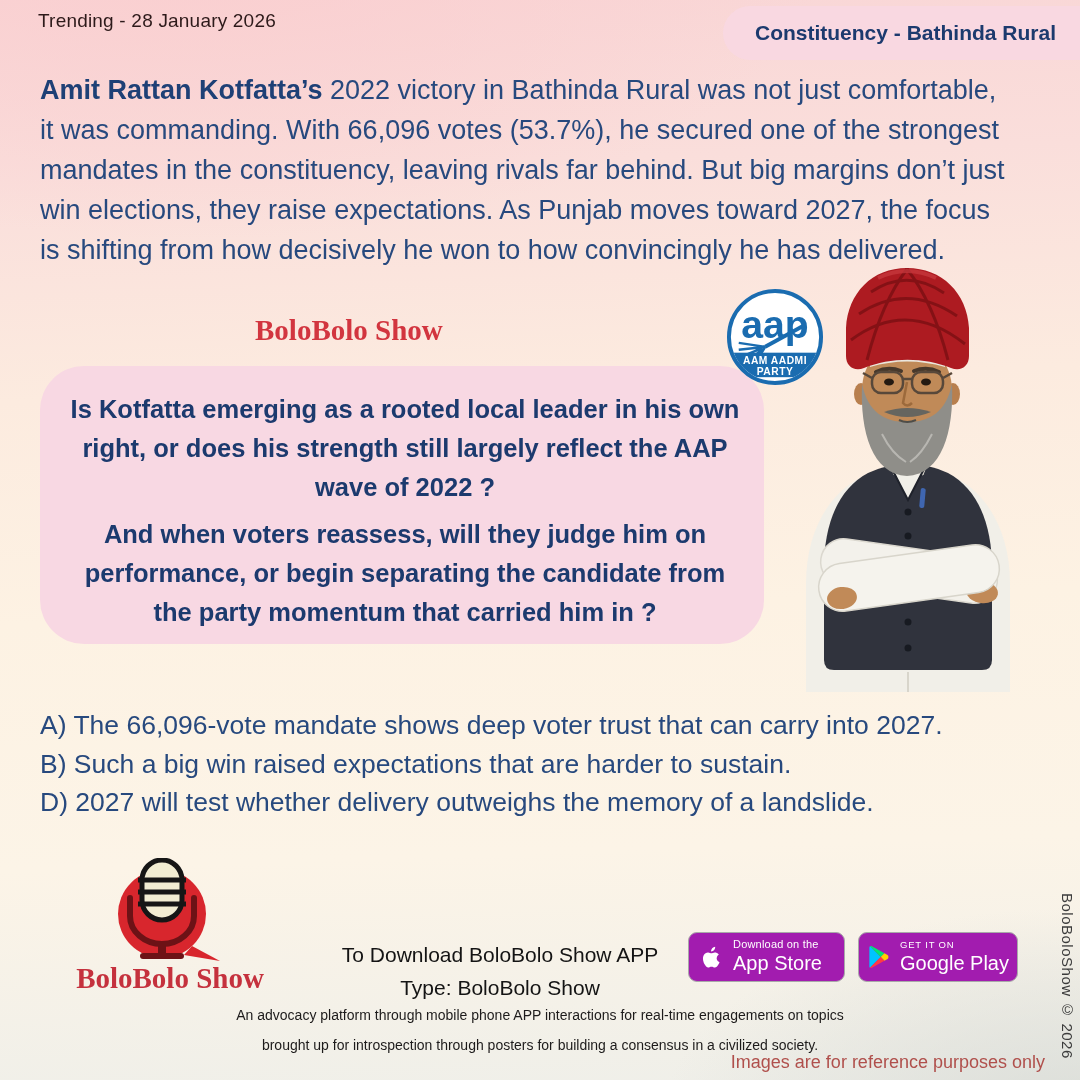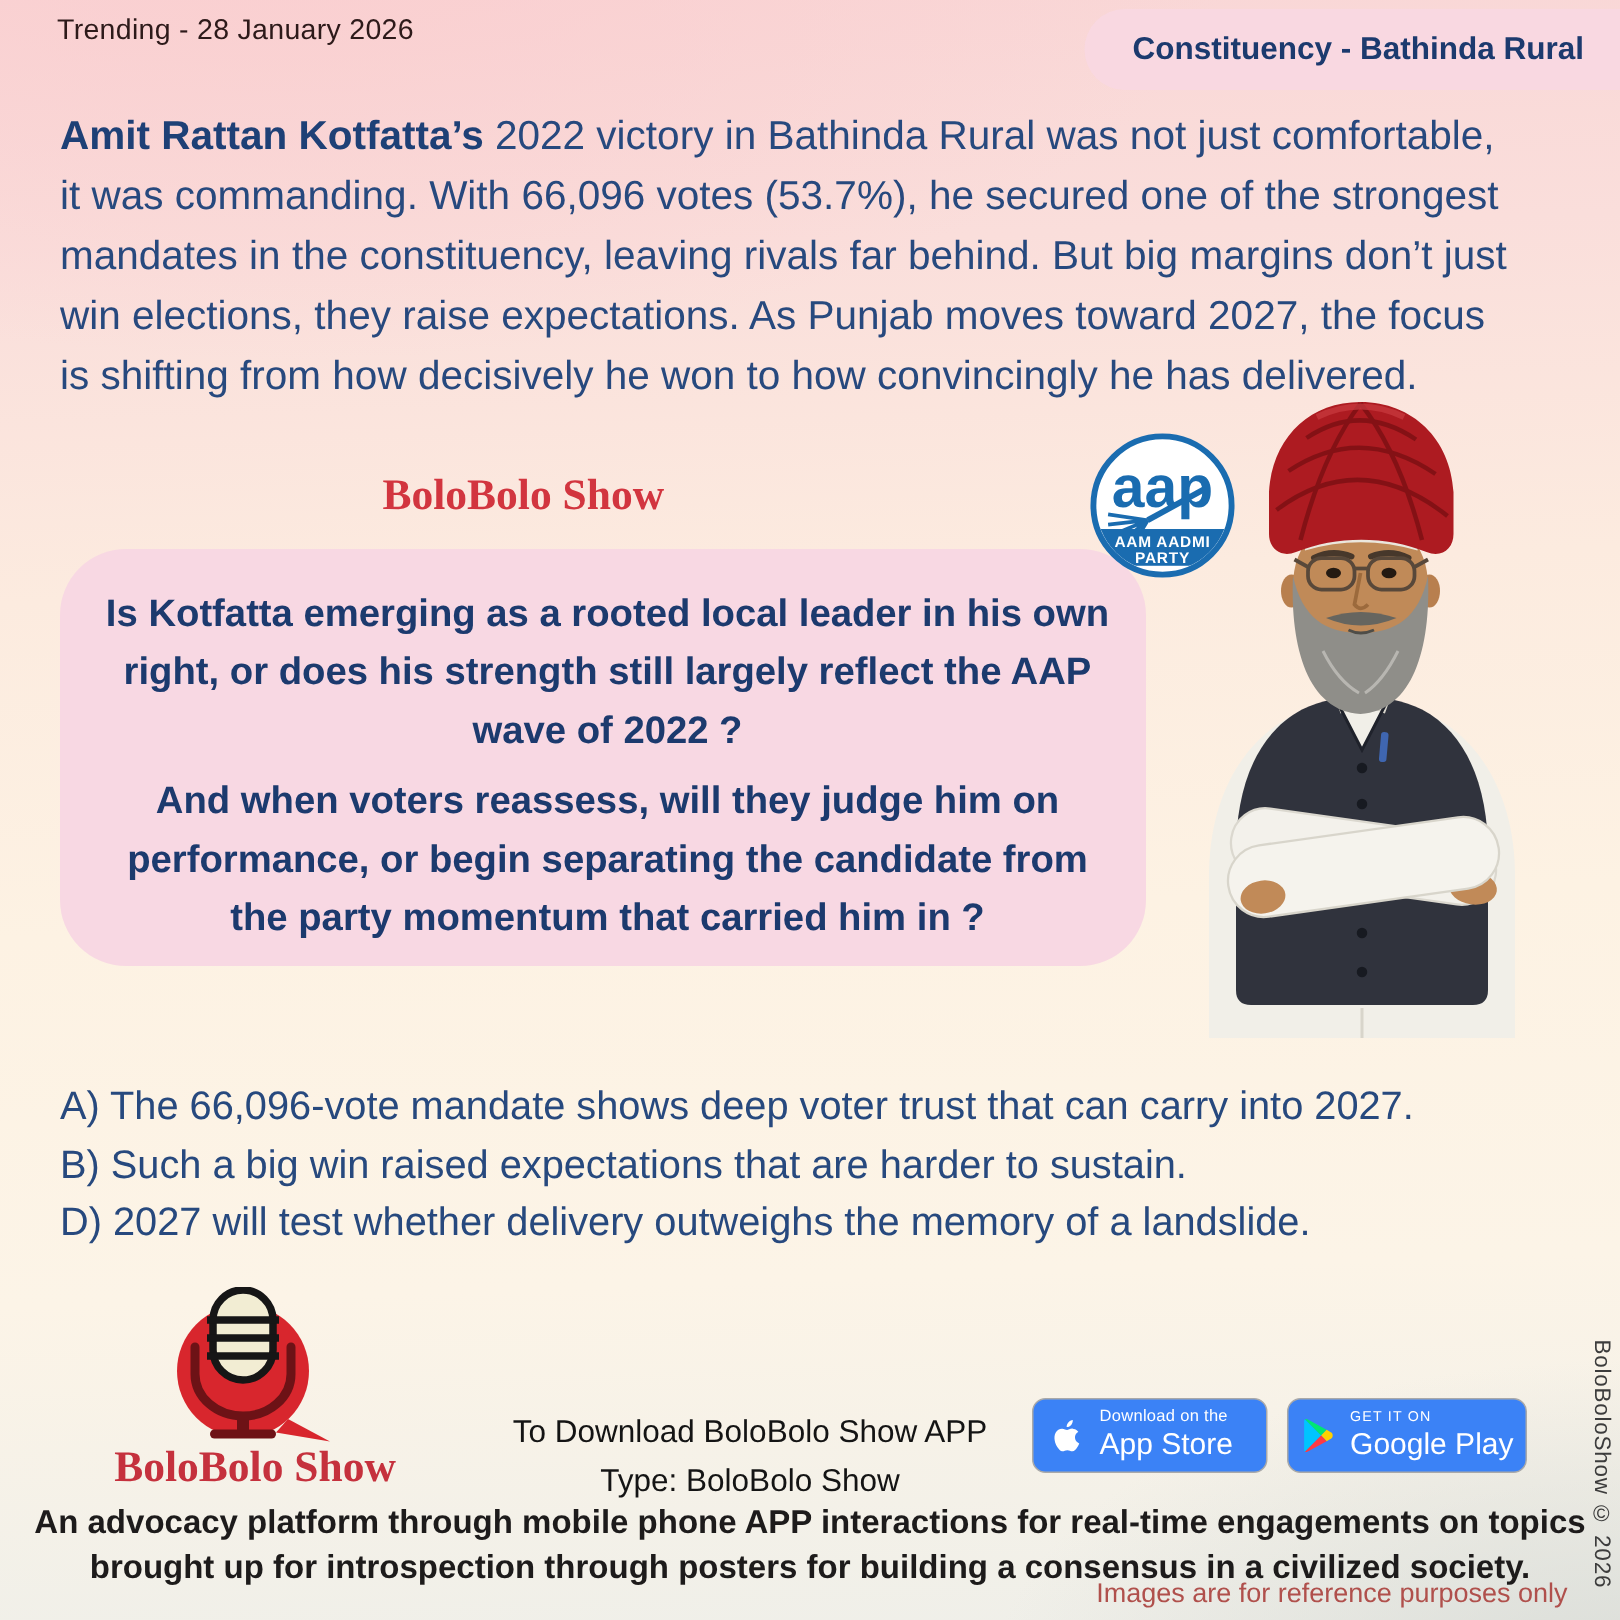--- a/index.html
+++ b/index.html
@@ -17,37 +17,37 @@
   .pill span{font-size:21px;font-weight:bold;color:#1c3a6e;}
   .intro{position:absolute;left:40px;top:70px;width:975px;font-size:27px;line-height:40px;color:#27497e;margin:0;}
   .intro .b{font-weight:bold;color:#1e4076;}
   .watermark{position:absolute;left:255px;top:314px;font-family:"Liberation Serif",serif;
     font-weight:bold;font-size:29px;color:#d2353f;}
   .qbox{position:absolute;left:40px;top:366px;width:724px;height:278px;background:#f8d8e3;
     border-radius:44px;box-sizing:border-box;padding:24px 20px 20px 26px;text-align:center;}
   .qbox p{margin:0 0 8px 0;font-size:25.5px;line-height:39px;font-weight:bold;color:#1c3a6e;}
   .aap{position:absolute;left:726px;top:288px;width:98px;height:98px;z-index:3;}
   .portrait{position:absolute;left:770px;top:262px;width:282px;height:430px;z-index:2;}
-  .options{position:absolute;left:40px;top:706px;width:1014px;margin-top:12px;}
+  .options{position:absolute;left:40px;top:706px;width:1014px;}
   .options div{font-size:26.5px;line-height:38.5px;color:#27497e;white-space:nowrap;}
   .logo{position:absolute;left:92px;top:858px;width:160px;height:104px;}
   .brand-caption{position:absolute;left:52px;top:962px;width:236px;text-align:center;
     font-family:"Liberation Serif",serif;font-weight:bold;font-size:29px;color:#c5313d;}
   .download{position:absolute;left:315px;top:938px;width:370px;text-align:center;
     font-size:21px;line-height:33px;color:#141414;}
-  .badge{position:absolute;top:932px;height:50px;background:#3b82f6;border-radius:9px;
+  .badge{position:absolute;top:932px;height:50px;background:#a21caf;border-radius:9px;
     border:1.5px solid #a9a9a9;display:flex;align-items:center;color:#fff;box-sizing:border-box;}
   .badge.appstore{left:688px;width:157px;padding:0 10px;}
   .badge.gplay{left:858px;width:160px;padding:0 8px;}
   .badge .txt{display:flex;flex-direction:column;margin-left:9px;}
   .badge .small{font-size:11px;line-height:13px;letter-spacing:.2px;}
   .badge .small.caps{font-size:9.5px;letter-spacing:.8px;}
   .badge .big{font-size:20px;line-height:25px;white-space:nowrap;}
   .statement{position:absolute;left:20px;top:1000px;width:1040px;text-align:center;
-    font-weight:bold;font-size:22px;line-height:30px;color:#1d1b1b;}
+    font-weight:normal;font-size:14px;line-height:30px;color:#1d1b1b;}
   .statement div{white-space:nowrap;}
   .copyright{position:absolute;right:4px;top:893px;writing-mode:vertical-rl;
     font-size:15px;color:#3c3c3c;letter-spacing:.5px;}
   .disclaimer{position:absolute;right:35px;top:1052px;font-size:18px;color:#b0504c;}
 </style>
 </head>
 <body>
 
 <div class="trending">Trending - 28 January 2026</div>
 

